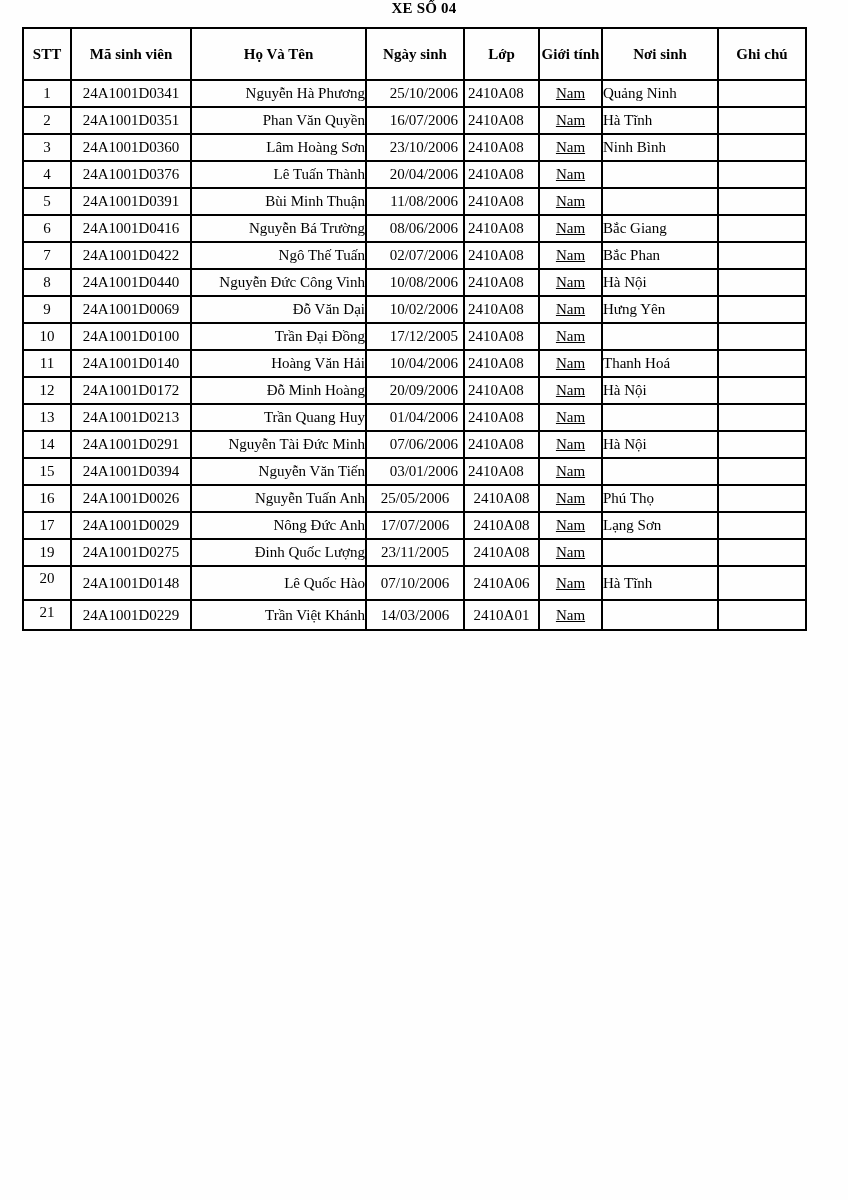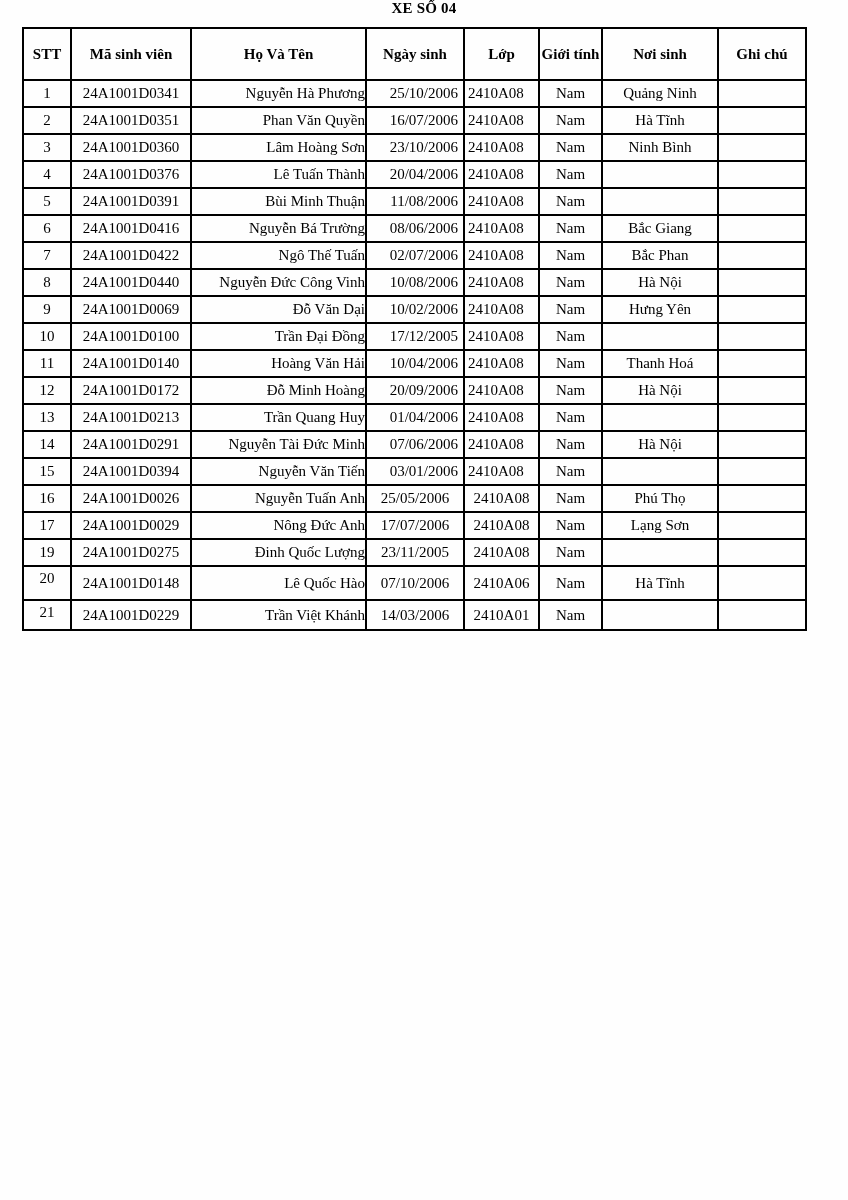--- a/index.html
+++ b/index.html
@@ -44,22 +44,22 @@
     vertical-align: middle;
     line-height: 1.2;
     white-space: normal;
   }
   .roster tbody td { height: 25px; vertical-align: middle; }
   td.c-stt   { text-align: center; }
   td.c-sid   { text-align: center; }
   td.c-name  { text-align: right; padding-left: 4px; }
   td.c-dob   { text-align: right; padding-right: 5px; }
   td.c-cls   { text-align: left; padding-left: 3px; }
-  td.c-gen   { text-align: center; }
-  td.c-birth { text-align: center; }
+  td.c-gen   { text-align: center; text-decoration: underline; }
+  td.c-birth { }
   td.c-note  { text-align: center; }
   tr.grp2 td.c-dob { text-align: center; padding-right: 0; }
   tr.grp2 td.c-cls { text-align: center; padding-left: 0; }
   tr.stt-top td.c-stt { vertical-align: top; padding-top: 3px; line-height: 1.15; }
   tr.tall td { height: 29px; }
 </style>
 </head>
 <body>
 
 <div class="page">

